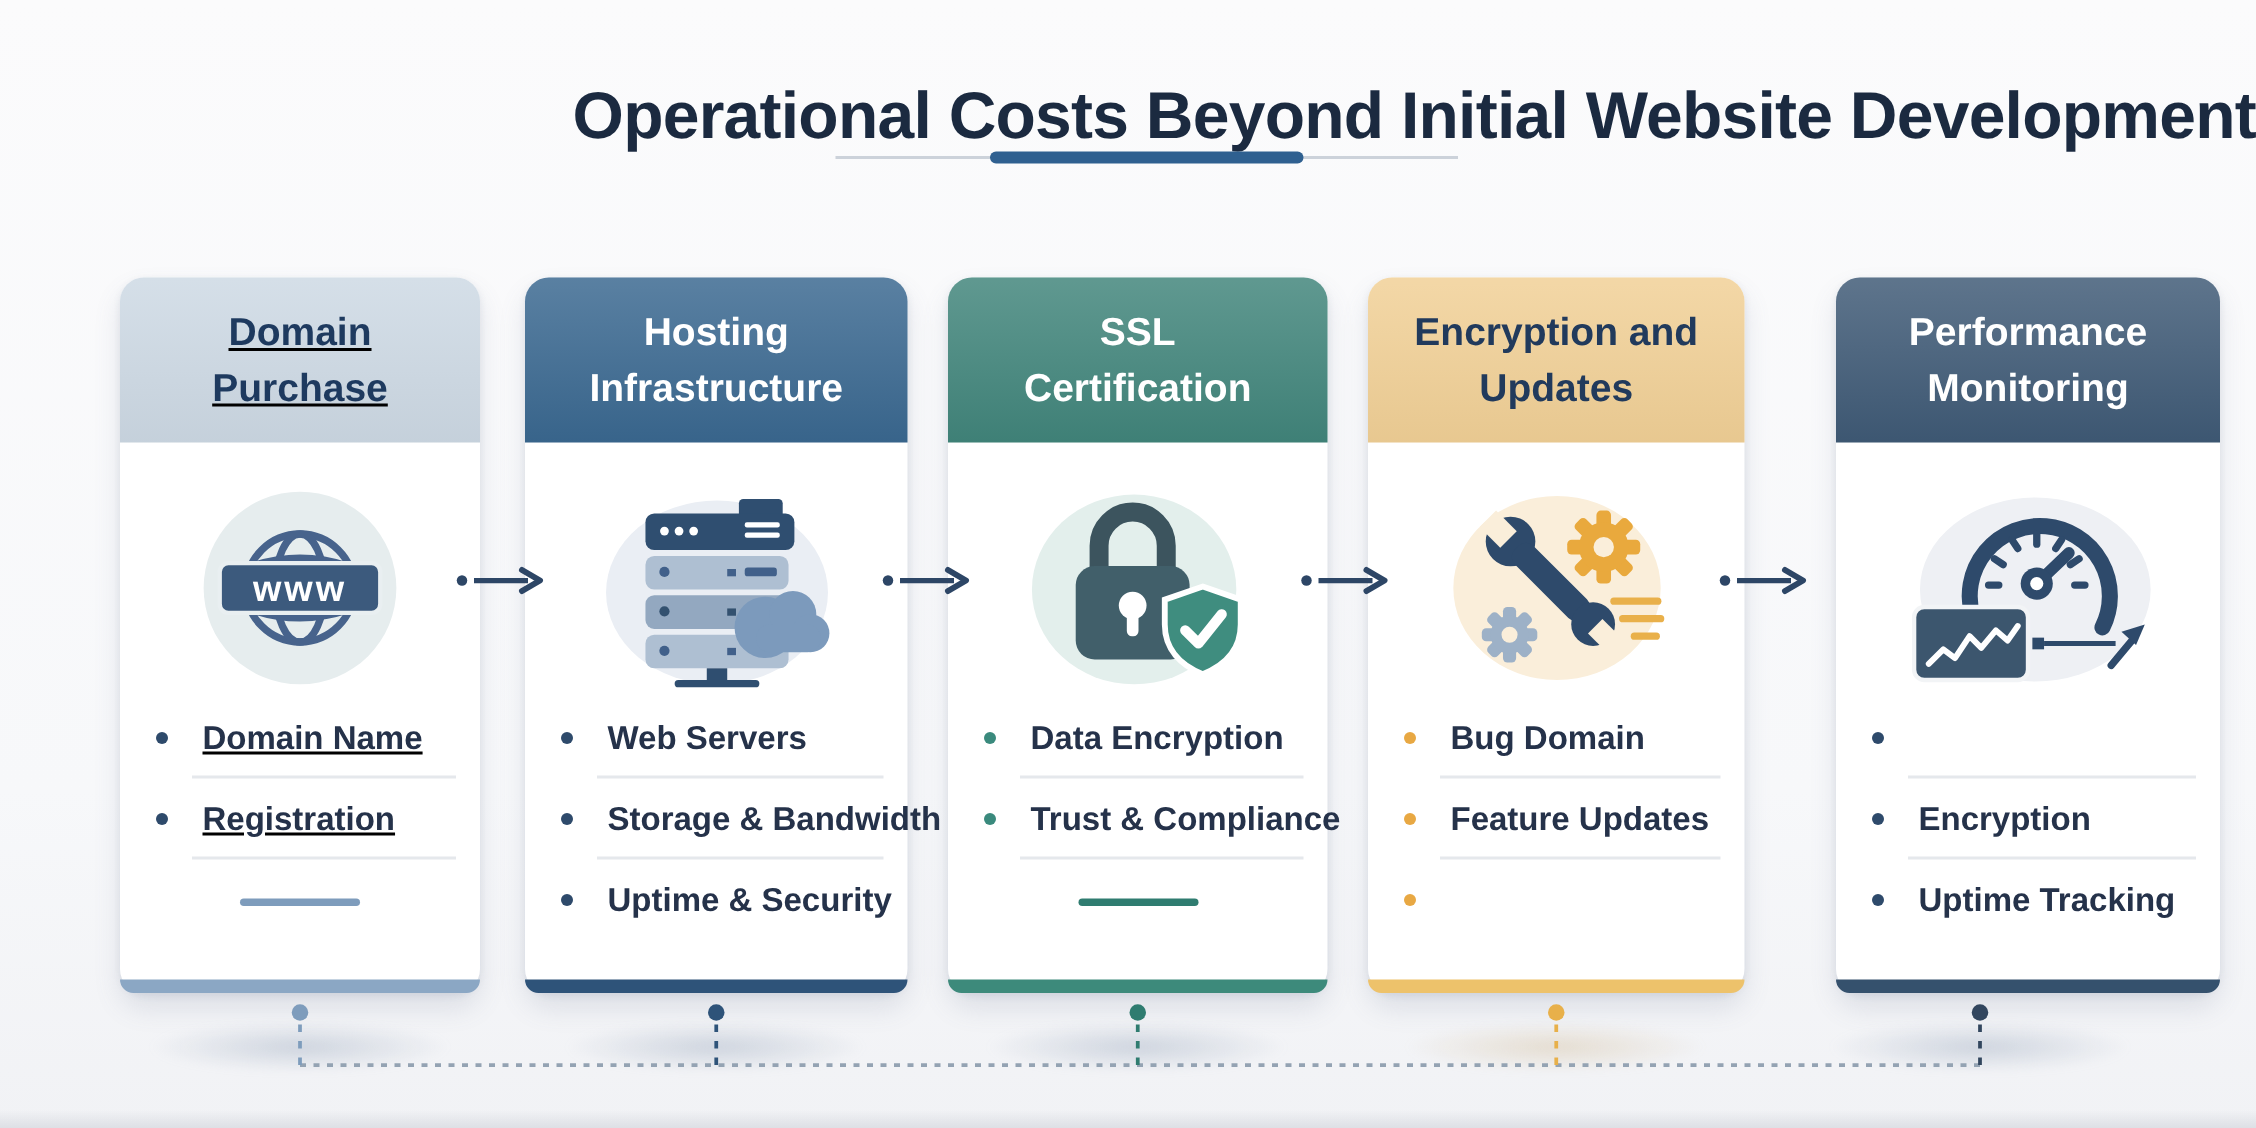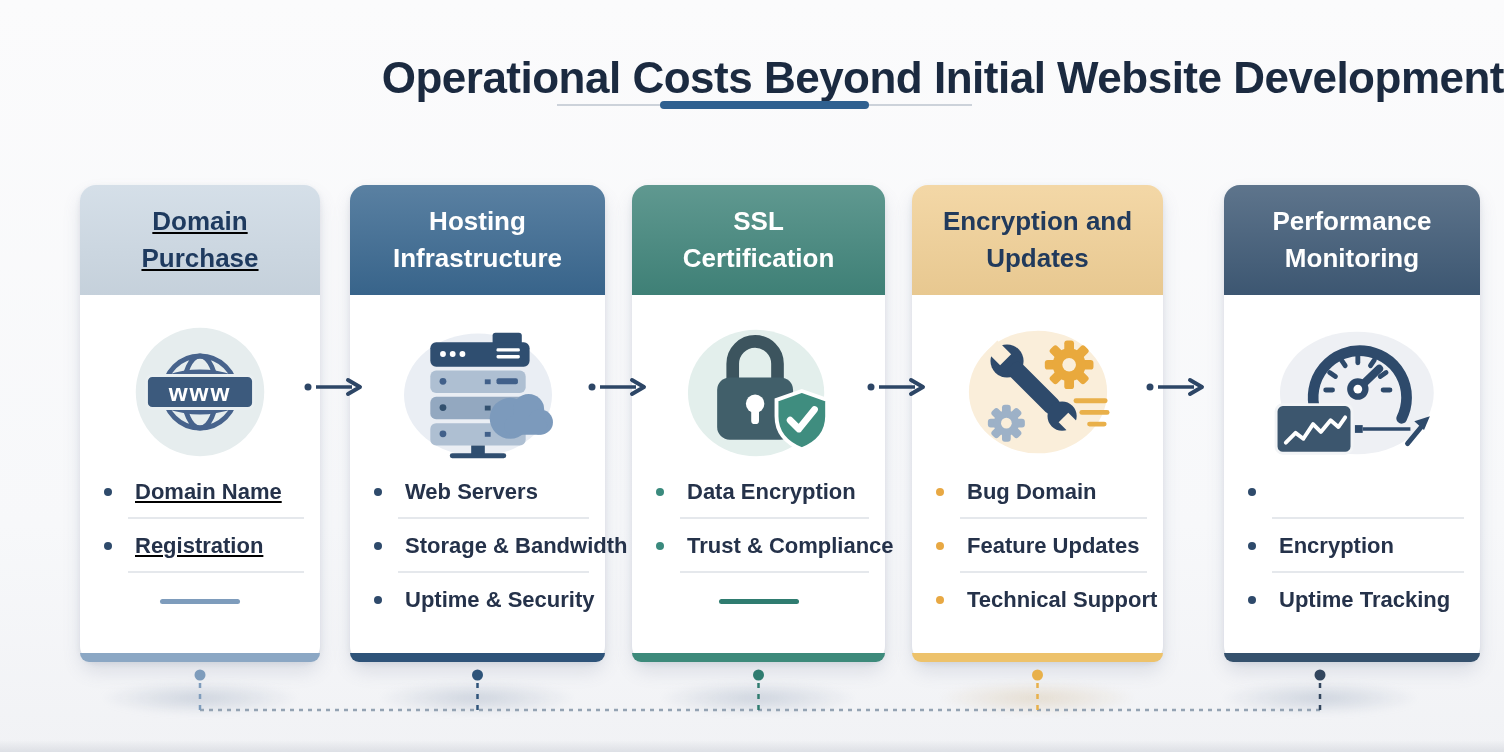--- a/index.html
+++ b/index.html
@@ -240,21 +240,20 @@
     <li class="item lined">
         <span class="bdot"></span>
         <span>Bug Domain</span>
       </li>
     <li class="item lined">
         <span class="bdot"></span>
         <span>Feature Updates</span>
       </li>
     <li class="item">
         <span class="bdot"></span>
-        <span>Technical Support</span>
       </li>
   </ul>
 </section>
 
 <section class="card card-5" style="--header-bg: #3f5a76; --header-text: #ffffff; --bullet: #2e4a6b; --accent: #32465e; --bottom: #35516d; --icon-bg: #eef0f4;">
   <header class="card-header">
     <span>Performance Monitoring</span>
   </header>
   <div class="icon-wrap">
     <svg width="176" height="146" viewBox="0 0 180 150">

